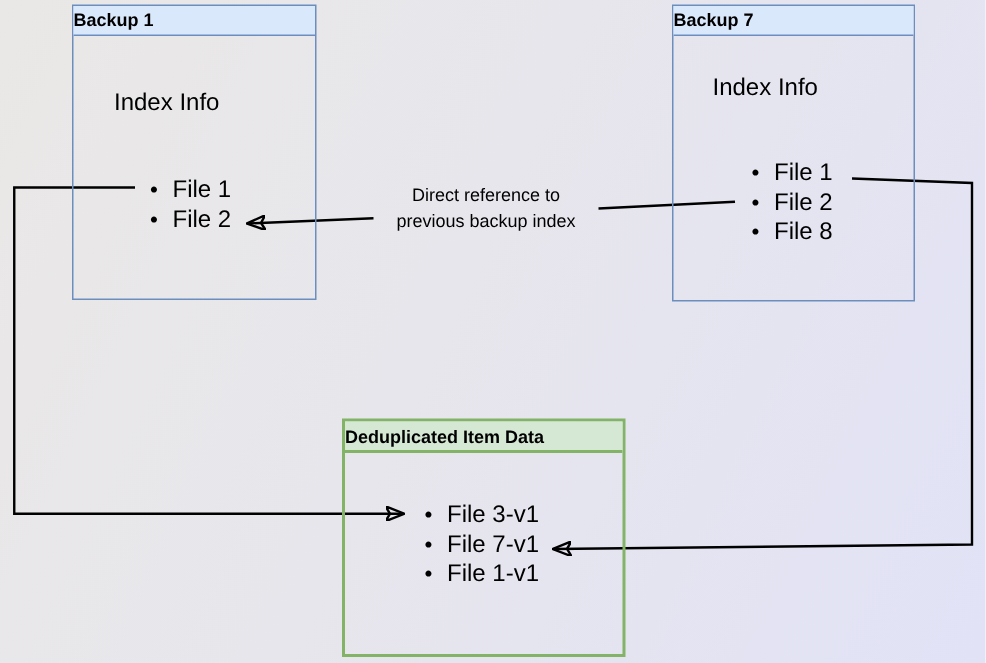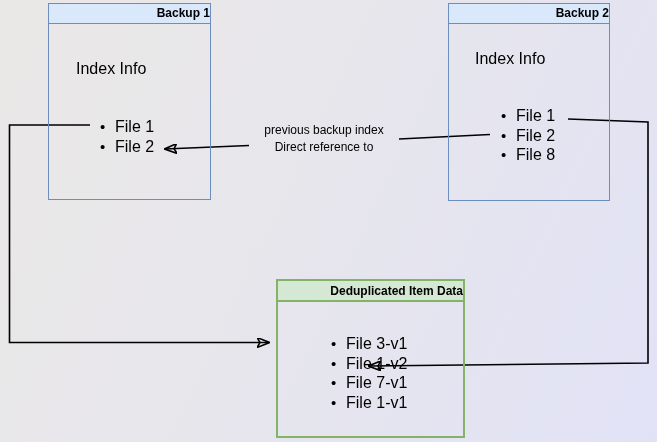--- a/index.html
+++ b/index.html
@@ -33,26 +33,25 @@
   .node {
     position: absolute;
     box-sizing: border-box;
     background: transparent;
   }
   .node.blue {
     border: 1.5px solid #6c8ebf;
   }
   .node.green {
     border: 2px solid #82b366;
-    margin-left: 48px;
   }
   .node-header {
     box-sizing: border-box;
     width: 100%;
-    text-align: right;
+    text-align: left;
     font-weight: bold;
     font-size: 12px;
   }
   .node.blue .node-header {
     height: 20px;
     line-height: 19px;
     background: #dae8fc;
     border-bottom: 1.5px solid #6c8ebf;
   }
   .node.green .node-header {
@@ -128,40 +127,39 @@
     </div>
     <div class="subtitle">Index Info</div>
     <ul class="file-list">
       <li>File 1</li>
       <li>File 2</li>
     </ul>
   </div>
 
   <div class="node blue" id="backup2" style="left:448px; top:3px; width:162px; height:198px;">
     <div class="node-header">
-      <span>Backup 2</span>
+      <span>Backup 7</span>
     </div>
     <div class="subtitle">Index Info</div>
     <ul class="file-list">
       <li>File 1</li>
       <li>File 2</li>
       <li>File 8</li>
     </ul>
   </div>
 
   <div class="node green" id="dedup" style="left:228px; top:279px; width:189px; height:159px;">
     <div class="node-header">
       <span>Deduplicated Item Data</span>
     </div>
     <ul class="file-list">
       <li>File 3-v1</li>
-      <li>File 1-v2</li>
       <li>File 7-v1</li>
       <li>File 1-v1</li>
     </ul>
   </div>
 
   <div class="annotation">
+    <div>Direct reference to</div>
     <div>previous backup index</div>
-    <div>Direct reference to</div>
   </div>
 
 </div>
 
 </body></html>

